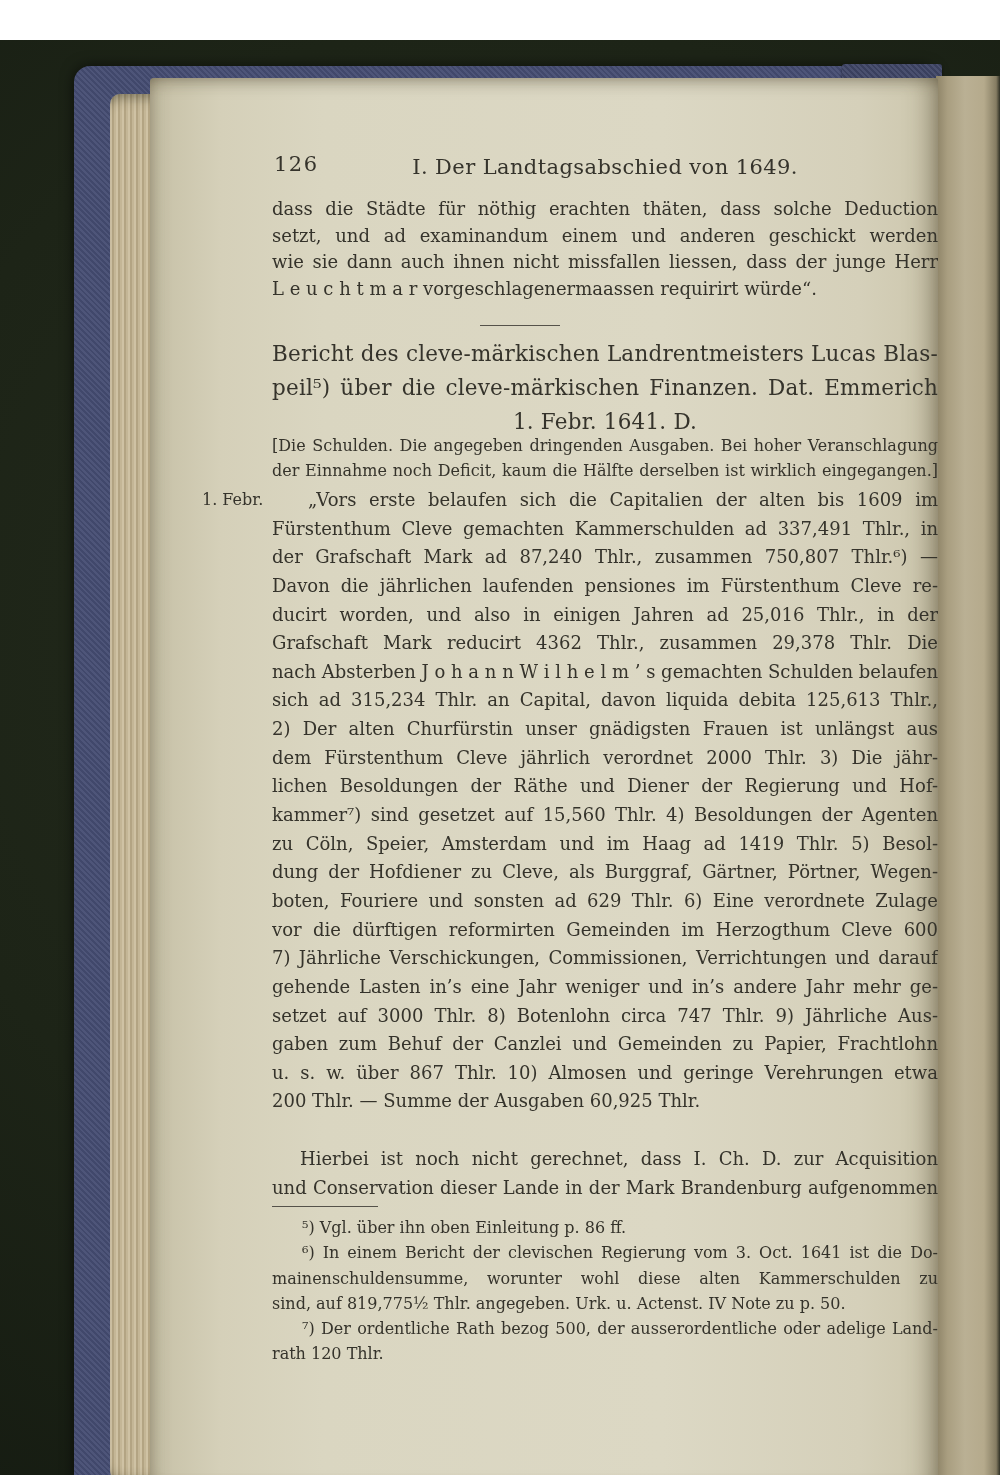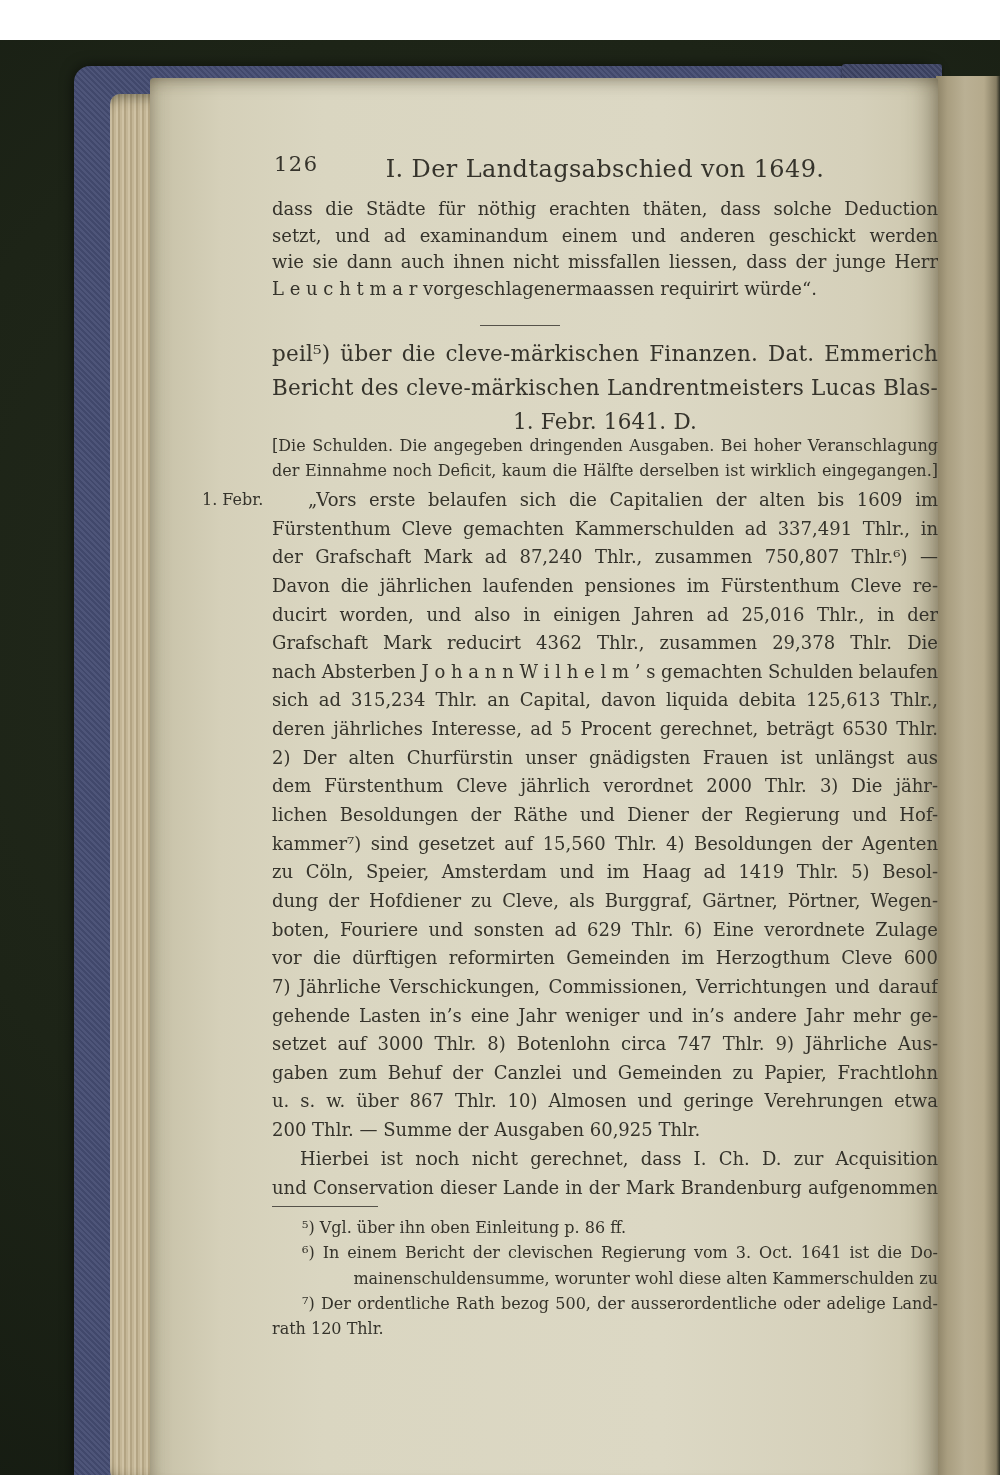--- a/index.html
+++ b/index.html
@@ -49,21 +49,21 @@
       inset 12px 0 20px -12px rgba(90,80,55,0.45),
       inset 0 12px 18px -12px rgba(70,60,40,0.5),
       inset 0 -12px 18px -12px rgba(70,60,40,0.4);
     overflow:hidden;
   }
   .ink{color:#35332b;}
   
   .text-col{position:absolute;left:122px;top:0;width:666px;height:1412px;}
   .header-row{position:absolute;top:74px;left:0;width:100%;height:30px;}
   .page-number{position:absolute;left:2px;top:0;font-size:21px;letter-spacing:1.5px;}
-  .running-header{position:absolute;left:0;top:3px;width:100%;text-align:center;font-size:24px;letter-spacing:0.4px;}
+  .running-header{position:absolute;left:0;top:3px;width:100%;text-align:center;font-size:21px;letter-spacing:0.4px;}
   .block{position:absolute;left:0;width:666px;}
   .line{height:var(--lh);line-height:var(--lh);text-align:justify;text-align-last:justify;overflow:hidden;}
   .para-last-left .line:last-child{text-align:left;text-align-last:left;}
   .para-indent-first .line:first-child{text-indent:36px;}
   .para-center-last .line:last-child{text-align:right;text-align-last:center;}
   .intro{top:118px;--lh:26.5px;font-size:18px;}
   .divider{position:absolute;top:247px;left:208px;width:80px;height:0;border-top:1.5px solid #55524a;}
   .heading{top:259px;--lh:34px;font-size:21.5px;letter-spacing:0.2px;}
   .abstract{top:356px;--lh:24.5px;font-size:16px;}
   .abstract .line{font-weight:500;}
@@ -97,42 +97,41 @@
       <div class="block intro para-last-left">
           <div class="line">dass die Städte für nöthig erachten thäten, dass solche Deduction aufge-</div>
           <div class="line">setzt, und ad examinandum einem und anderen geschickt werden möchte,</div>
           <div class="line">wie sie dann auch ihnen nicht missfallen liessen, dass der junge Herr</div>
           <div class="line">L e u c h t m a r  vorgeschlagenermaassen requirirt würde“.</div>
         </div>
 
       <div class="divider"></div>
 
       <div class="block heading para-center-last">
+          <div class="line">Bericht des cleve-märkischen Landrentmeisters Lucas Blas-</div>
           <div class="line">peil⁵) über die cleve-märkischen Finanzen.  Dat. Emmerich</div>
-          <div class="line">Bericht des cleve-märkischen Landrentmeisters Lucas Blas-</div>
           <div class="line">1. Febr. 1641.  D.</div>
         </div>
 
       <div class="block abstract">
           <div class="line">[Die Schulden.  Die angegeben dringenden Ausgaben.  Bei hoher Veranschlagung</div>
           <div class="line">der Einnahme noch Deficit, kaum die Hälfte derselben ist wirklich eingegangen.]</div>
         </div>
 
       <div class="margin-note">1. Febr.</div>
 
       <div class="block body-para para-indent-first para-last-left">
           <div class="line">„Vors erste belaufen sich die Capitalien der alten bis 1609 im</div>
           <div class="line">Fürstenthum Cleve gemachten Kammerschulden ad 337,491 Thlr., in</div>
           <div class="line">der Grafschaft Mark ad 87,240 Thlr., zusammen 750,807 Thlr.⁶) —</div>
           <div class="line">Davon die jährlichen laufenden pensiones im Fürstenthum Cleve re-</div>
           <div class="line">ducirt worden, und also in einigen Jahren ad 25,016 Thlr., in der</div>
           <div class="line">Grafschaft Mark reducirt 4362 Thlr., zusammen 29,378 Thlr.  Die</div>
           <div class="line">nach Absterben J o h a n n  W i l h e l m ’ s  gemachten Schulden belaufen</div>
           <div class="line">sich ad 315,234 Thlr. an Capital, davon liquida debita 125,613 Thlr.,</div>
-          <div class="line">deren jährliches Interesse, ad 5 Procent gerechnet, beträgt 6530 Thlr.</div>
           <div class="line">2) Der alten Churfürstin unser gnädigsten Frauen ist unlängst aus</div>
           <div class="line">dem Fürstenthum Cleve jährlich verordnet 2000 Thlr.  3) Die jähr-</div>
           <div class="line">lichen Besoldungen der Räthe und Diener der Regierung und Hof-</div>
           <div class="line">kammer⁷) sind gesetzet auf 15,560 Thlr.  4) Besoldungen der Agenten</div>
           <div class="line">zu Cöln, Speier, Amsterdam und im Haag ad 1419 Thlr.  5) Besol-</div>
           <div class="line">dung der Hofdiener zu Cleve, als Burggraf, Gärtner, Pörtner, Wegen-</div>
           <div class="line">boten, Fouriere und sonsten ad 629 Thlr.  6) Eine verordnete Zulage</div>
           <div class="line">vor die dürftigen reformirten Gemeinden im Herzogthum Cleve 600 Thlr.</div>
           <div class="line">7) Jährliche Verschickungen, Commissionen, Verrichtungen und darauf</div>
           <div class="line">gehende Lasten in’s eine Jahr weniger und in’s andere Jahr mehr ge-</div>
@@ -149,20 +148,21 @@
 
       <div class="fn-divider"></div>
 
       <div class="block footnotes">
         <div class="fn-group">
             <div class="line">⁵) Vgl. über ihn oben Einleitung p. 86 ff.</div>
           </div>
         <div class="fn-group">
             <div class="line">⁶) In einem Bericht der clevischen Regierung vom 3. Oct. 1641 ist die Do-</div>
             <div class="line">mainenschuldensumme, worunter wohl diese alten Kammerschulden zu verstehen</div>
+            <div class="line">sind, auf 819,775½ Thlr. angegeben.  Urk. u. Actenst. IV Note zu p. 50.</div>
           </div>
         <div class="fn-group">
             <div class="line">⁷) Der ordentliche Rath bezog 500, der ausserordentliche oder adelige Land-</div>
             <div class="line">rath 120 Thlr.</div>
           </div>
       </div>
 
     </div>
   </div>
 </div>

